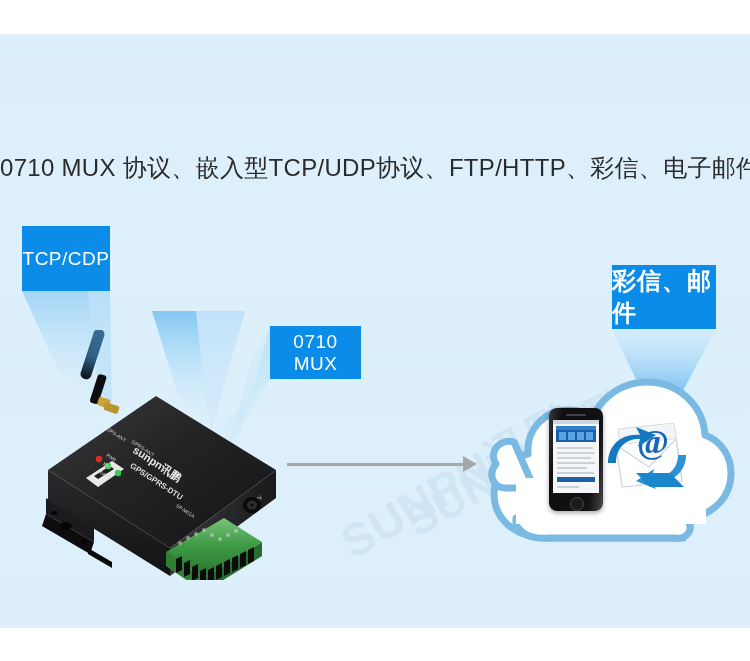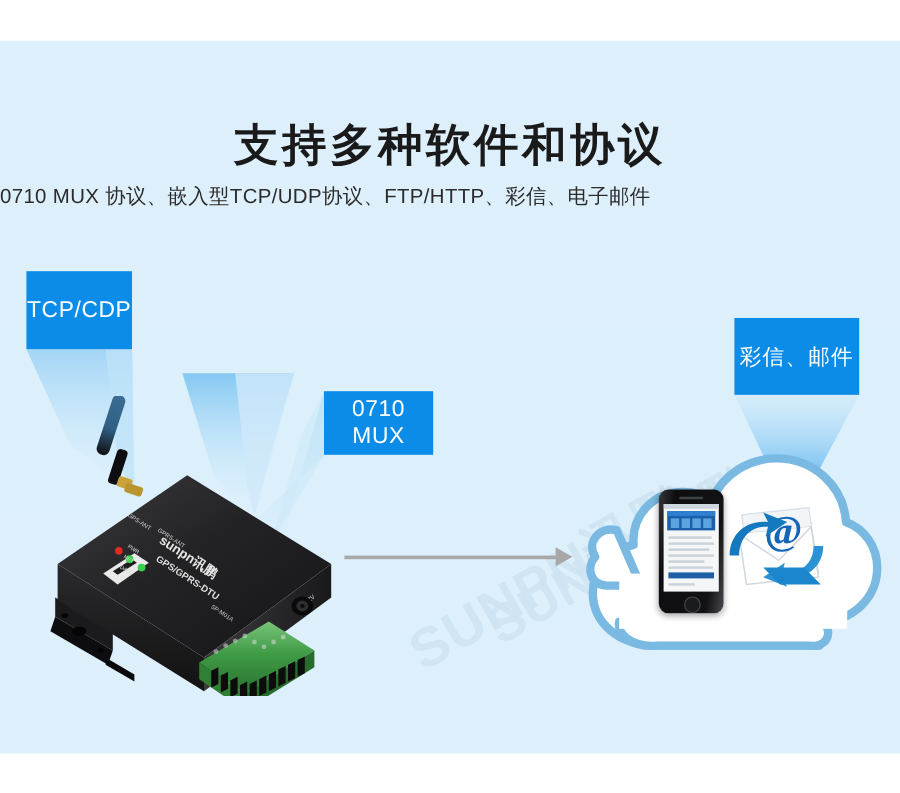--- a/index.html
+++ b/index.html
@@ -23,34 +23,34 @@
   }
   .wm1{left:330px;top:520px;font-size:46px;}
   .wm2{left:395px;top:500px;font-size:44px;}
 
   
   .title{
     position:absolute;left:0;top:96px;width:750px;text-align:center;
     font-size:37px;font-weight:bold;color:#1a1a1a;letter-spacing:3px;
   }
   .subtitle{
-    position:absolute;left:0;top:152px;width:750px;text-align:left;
-    font-size:17px;color:#2b2b2b;letter-spacing:.3px;white-space:nowrap;
+    position:absolute;left:0;top:152px;width:750px;text-align:right;
+    font-size:24px;color:#2b2b2b;letter-spacing:.3px;white-space:nowrap;
   }
 
   
   .beam{position:absolute;}
 
   
   .tagbox{
     position:absolute;background:#0b8ce8;color:#ffffff;
     display:flex;align-items:center;justify-content:center;
     font-size:19px;letter-spacing:.5px;box-sizing:border-box;
   }
-  .tagbox.cn{font-size:18px;letter-spacing:1px;}
+  .tagbox.cn{font-size:24px;letter-spacing:1px;font-weight:bold;}
 
   
   .conn-line{
     position:absolute;left:287px;top:463px;width:178px;height:3px;background:#a8a8a8;
   }
   .conn-head{
     position:absolute;left:463px;top:456px;width:0;height:0;
     border-top:8px solid transparent;border-bottom:8px solid transparent;
     border-left:14px solid #a8a8a8;
   }
@@ -94,21 +94,20 @@
 </head>
 <body>
 
 <div id="stage">
 
   <div class="bg-band"></div>
 
   <div class="watermark wm1">SUNPN讯鹏</div>
   <div class="watermark wm2">SUNPN讯鹏</div>
 
-  <div class="title">支持多种软件和协议</div>
   <div class="subtitle">0710 MUX 协议、嵌入型TCP/UDP协议、FTP/HTTP、彩信、电子邮件</div>
 
   <svg class="beam" style="left:0;top:200px;width:750px;height:320px;" viewBox="0 0 750 320">
     <defs>
       <linearGradient id="bg1" x1="0" y1="0" x2="0" y2="1">
         <stop offset="0%" stop-color="#9fd3f5" stop-opacity="0.95"></stop>
         <stop offset="100%" stop-color="#d9eefb" stop-opacity="0.05"></stop>
       </linearGradient>
       <linearGradient id="bg2" x1="0" y1="0" x2="0" y2="1">
         <stop offset="0%" stop-color="#7fc6f2" stop-opacity="0.95"></stop>

